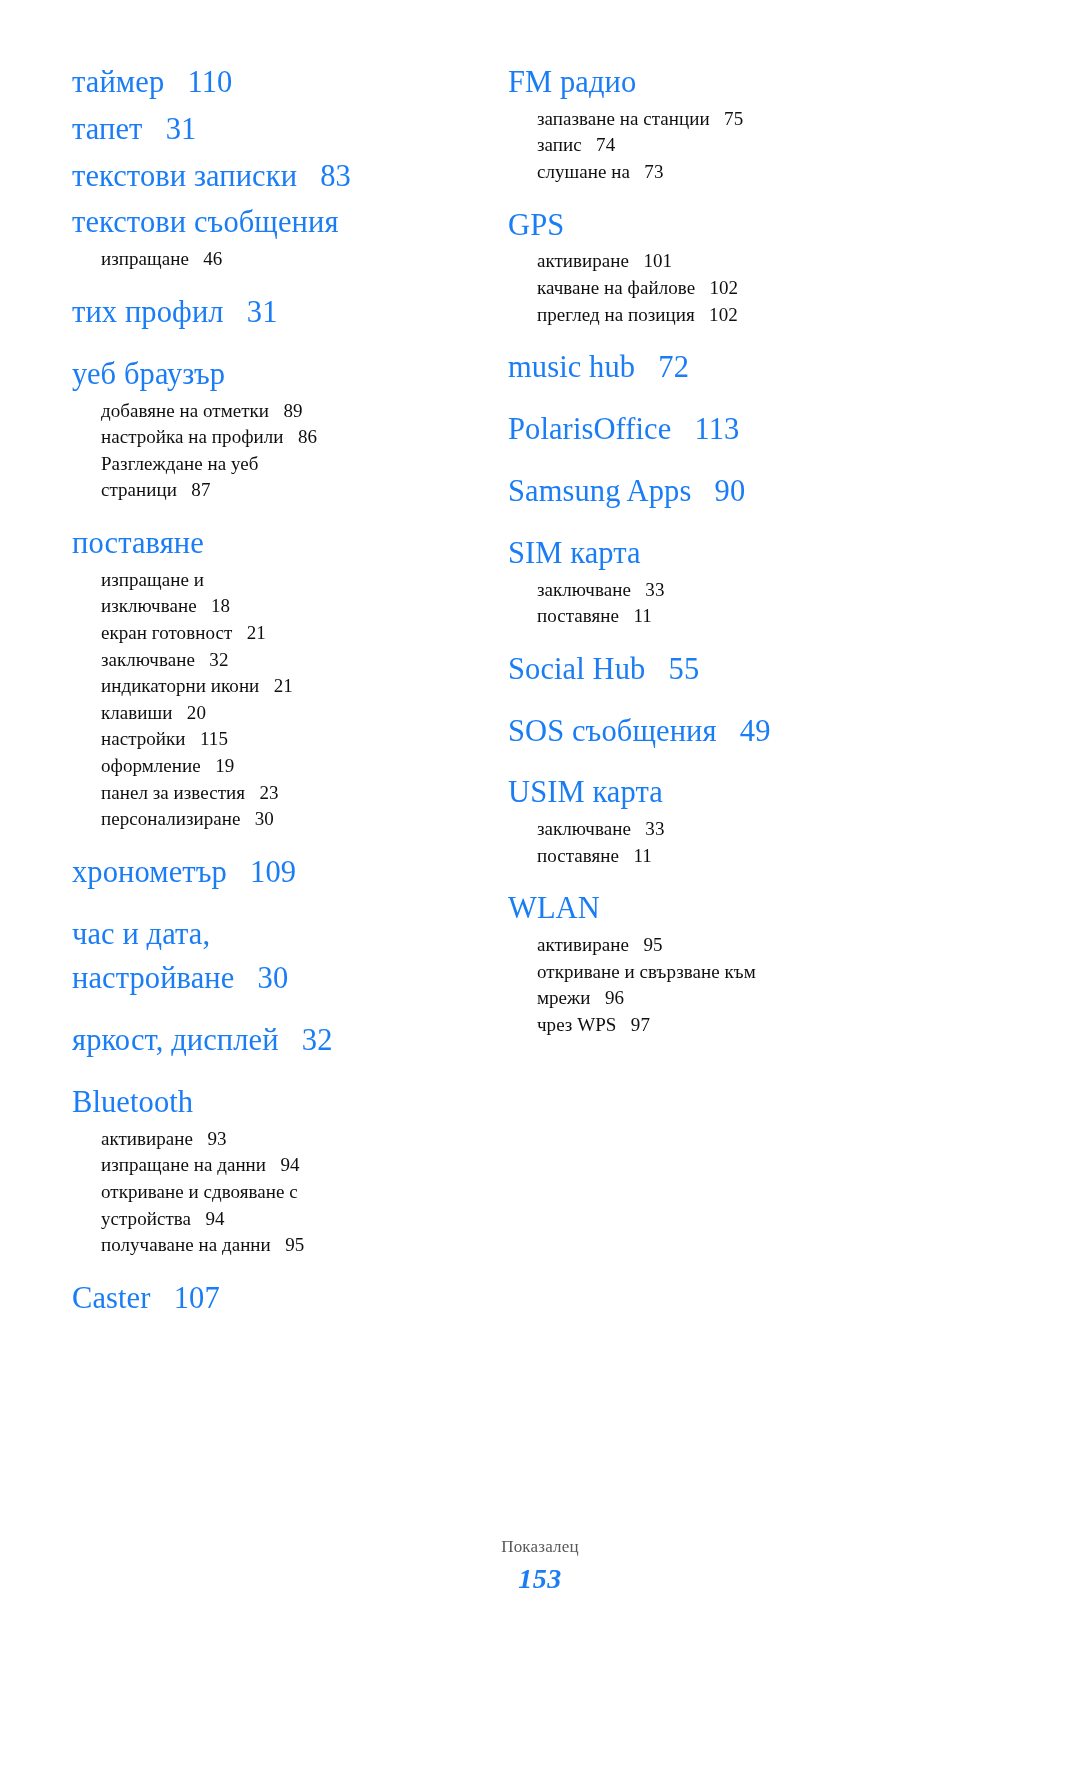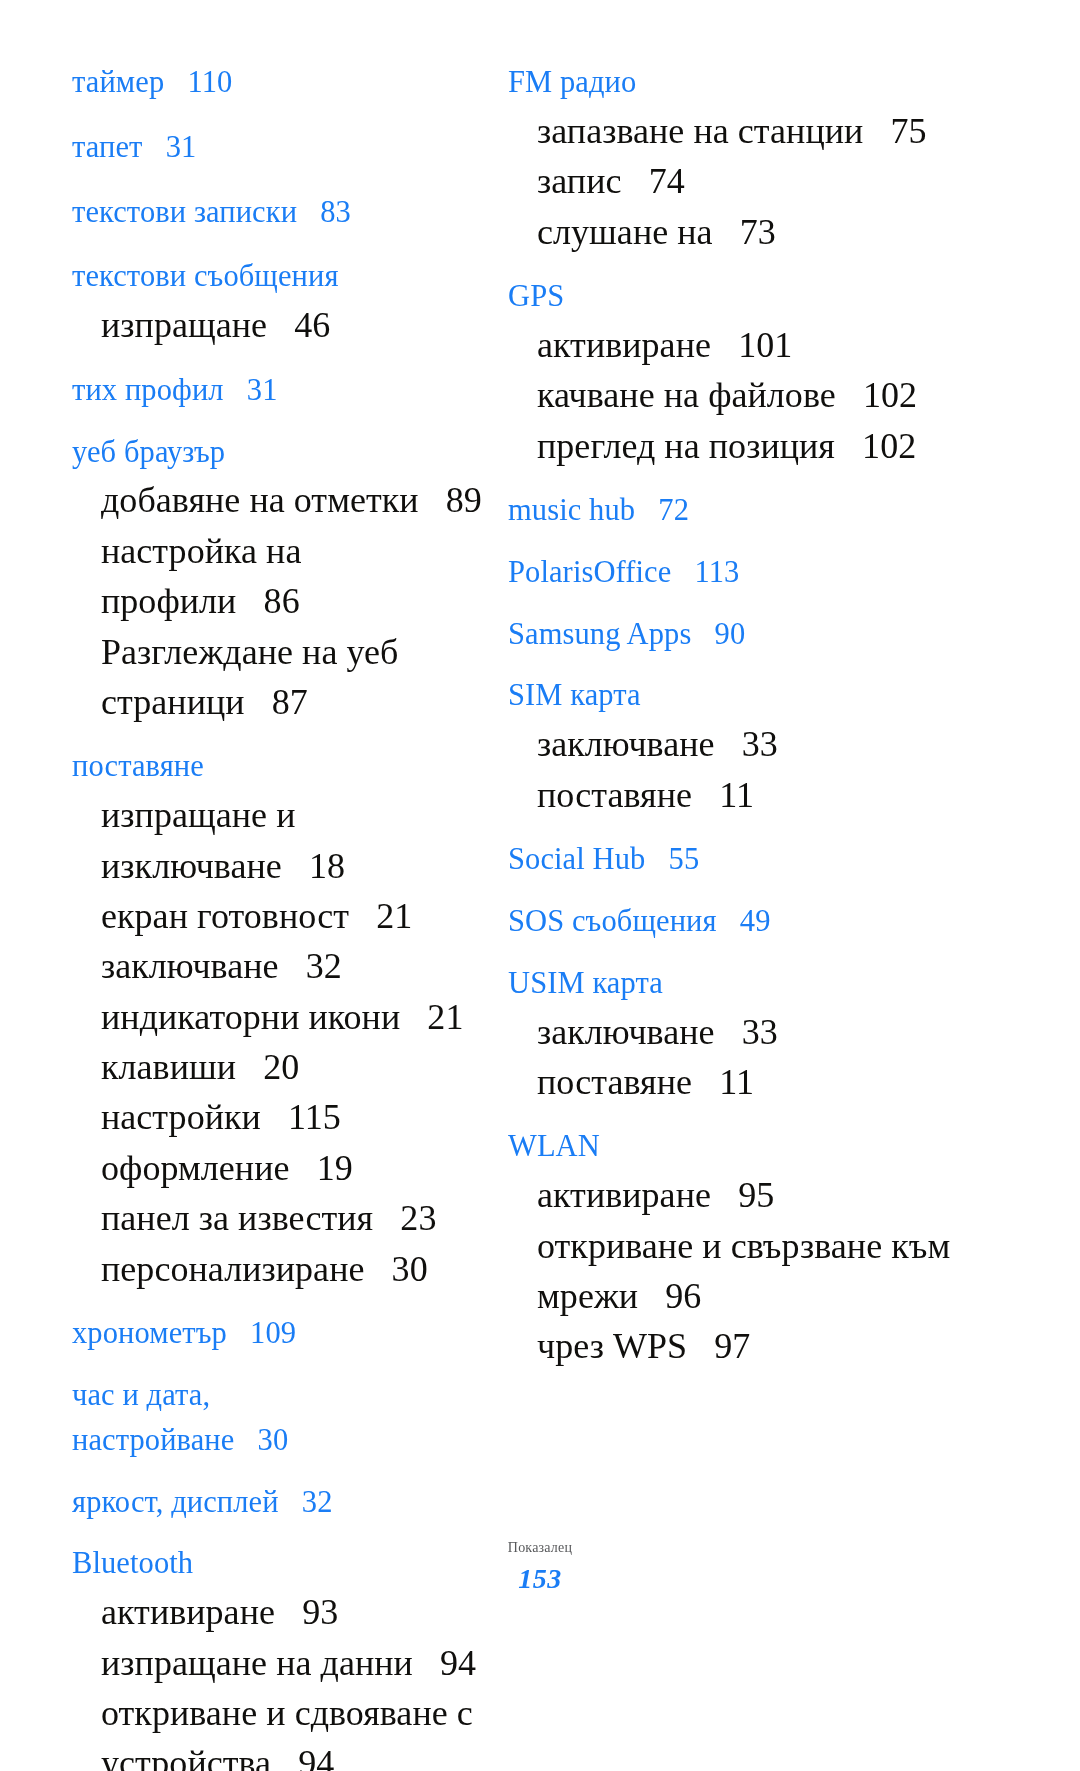--- a/index.html
+++ b/index.html
@@ -56,40 +56,40 @@
     white-space: pre-wrap;
     letter-spacing: 0.1px;
   }
 
   
   .subs {
     margin-top: 1px;
   }
   .sub {
     color: #100f0d;
-    font-size: 36px;
+    font-size: 19px;
     line-height: 1.40;
     padding-left: 29px;
     white-space: pre-wrap;
     letter-spacing: 0.05px;
   }
 
   
-  .tight + .tight { margin-top: 20px; }
+  .tight + .tight { margin-top: 2px; }
 
   .footer {
     position: absolute;
     left: 0;
     right: 0;
     bottom: 176px;
     text-align: center;
   }
   .footer-label {
     color: #58595b;
-    font-size: 14px;
+    font-size: 17px;
     line-height: 1.2;
     letter-spacing: 0.2px;
   }
   .footer-pageno {
     margin-top: 6px;
     color: #1a7df5;
     font-size: 28px;
     font-weight: bold;
     font-style: italic;
     letter-spacing: 0.5px;

